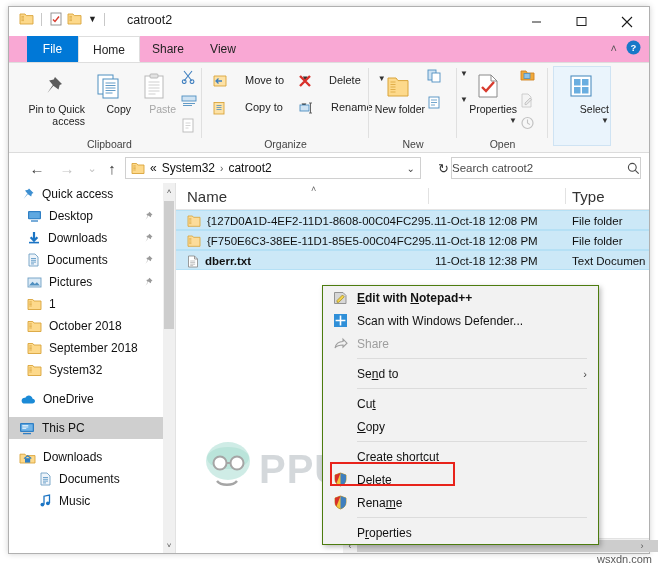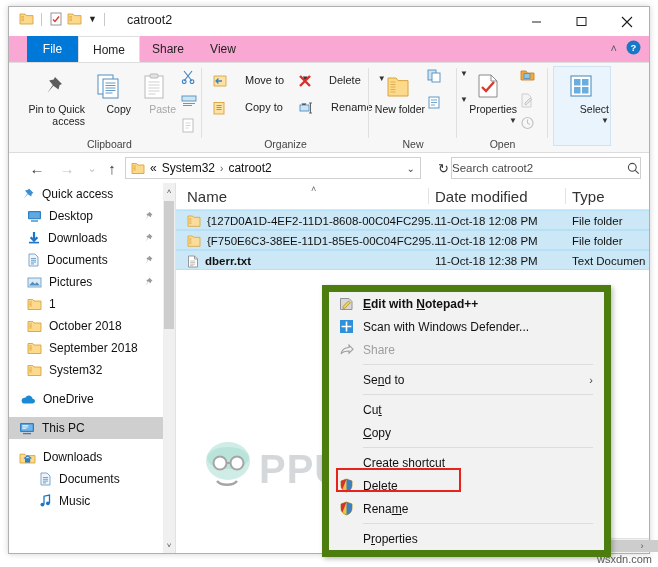--- a/index.html
+++ b/index.html
@@ -94,21 +94,21 @@
   
   .hsb{position:absolute;left:167px;right:0;bottom:0;height:14px;background:#f0f0f0;
        border-top:1px solid #e2e2e2;}
   .hsb .th{position:absolute;left:14px;top:1px;width:390px;height:12px;background:#cdcdcd;}
   .hsb .l,.hsb .r{position:absolute;top:0;width:14px;height:14px;display:flex;align-items:center;
        justify-content:center;font-size:9px;color:#555;}
   .hsb .l{left:0;} .hsb .r{right:0;}
 
   
   .ctx{position:absolute;left:313px;top:278px;width:275px;background:#f2f2f2;
-       border:7px solid #4d7c0f;box-shadow:2px 2px 5px rgba(0,0,0,.25);z-index:40;}
+       border:1px solid #4d7c0f;box-shadow:2px 2px 5px rgba(0,0,0,.25);z-index:40;}
   .mi{height:23px;display:flex;align-items:center;font-size:12px;color:#111;position:relative;}
   .mi .mic{width:34px;display:flex;align-items:center;justify-content:center;}
   .mi .mlbl{flex:1;}
   .mi.bold .mlbl{font-weight:bold;}
   .mi.disabled .mlbl{color:#9e9e9e;}
   .mi .arr{position:absolute;right:11px;font-size:11px;color:#444;}
   .msep{height:1px;background:#dcdcdc;margin:3px 11px 3px 34px;}
   .mi u{text-decoration:underline;}
   .redbox{position:absolute;left:7px;top:176px;width:125px;height:24px;
           border:2px solid #e8231b;box-sizing:border-box;z-index:41;pointer-events:none;}
@@ -596,21 +596,20 @@
         <div class="thumb"></div>
         <div class="ad">˅</div>
       </div>
     </div>
 
     <div class="filepane">
       <div class="colhdr">
         <div class="c" style="left:11px;">Name</div>
         <div class="sortmark">˄</div>
         <div class="vd" style="left:252px;"></div>
-        <div class="c" style="left:259px;">Date modified</div>
         <div class="vd" style="left:389px;"></div>
         <div class="c" style="left:396px;">Type</div>
       </div>
 
       <div class="row sel">
         <div class="nm">
           <span>
             <svg width="14" height="12" viewBox="0 0 14 12">
               <path d="M1 1h4.4L6.5 2.3H13v9H1z" fill="#fcdc9a" stroke="#d9a43b" stroke-width=".85"></path>
               <path d="M2.1 3.4h2.3M2.1 4.7h2.3M2.1 6h2.3M2.1 7.3h2.3M2.1 8.6h2.3" stroke="#d9a43b" stroke-width=".6"></path>

